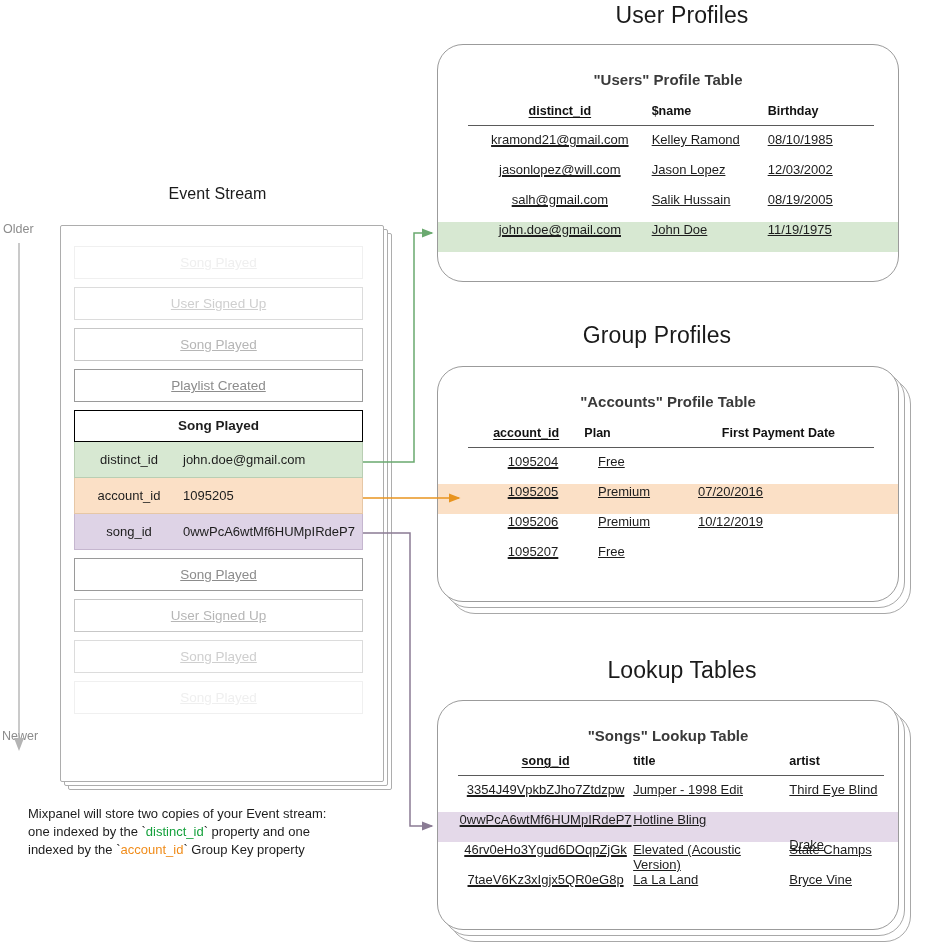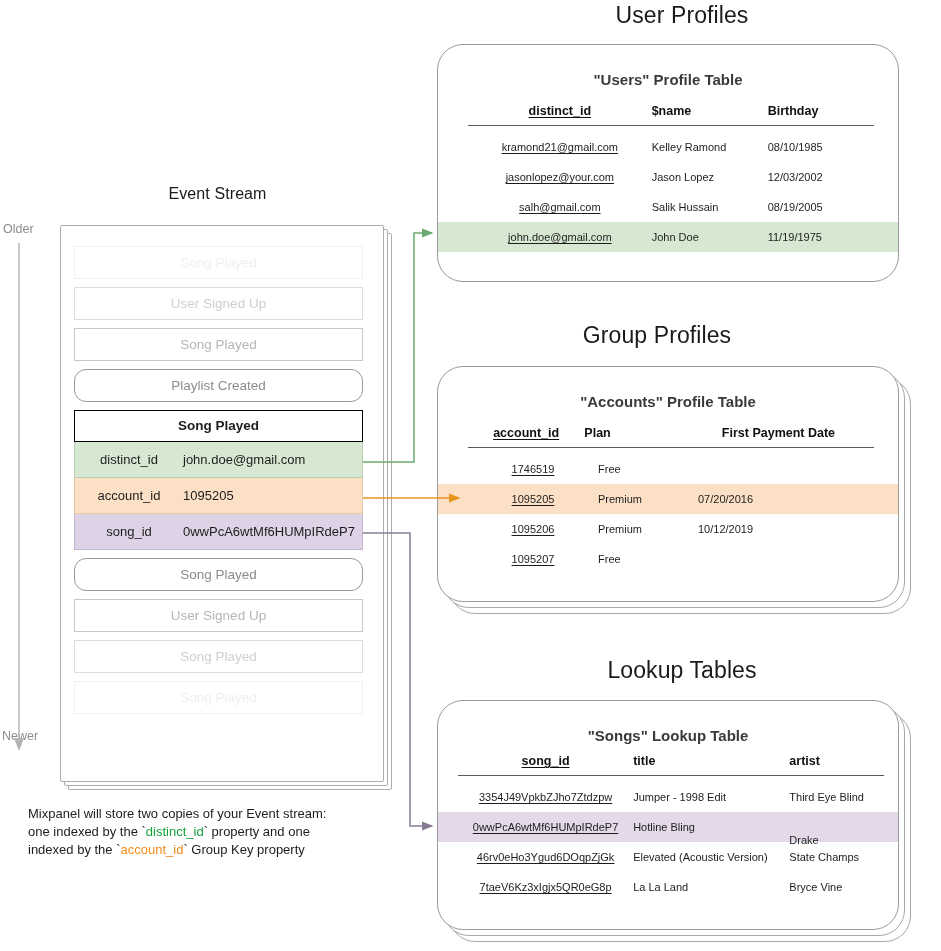--- a/index.html
+++ b/index.html
@@ -74,25 +74,26 @@
   .evt-row {
     box-sizing: border-box;
     height: 33px;
     line-height: 31px;
     text-align: center;
     font-size: 13.5px;
     border: 1px solid #9a9a9a;
     background: #ffffff;
     margin-bottom: 8px;
     color: #4a4a4a;
+    text-decoration: underline;
   }
   .evt-row.fade1 { border-color: #f0f0f0; color: #efefef; }
   .evt-row.fade2 { border-color: #dcdcdc; color: #cfcfcf; }
   .evt-row.fade3 { border-color: #c7c7c7; color: #b6b6b6; }
-  .evt-row.fade4 { border-color: #9a9a9a; color: #8c8c8c; border-radius: 12px; }
+  .evt-row.fade4 { border-color: #9a9a9a; color: #8c8c8c; }
 
   
   .evt-expanded {
     margin-bottom: 8px;
   }
   .evt-expanded .evt-head {
     box-sizing: border-box;
     height: 32px;
     line-height: 30px;
     text-align: center;
@@ -174,25 +175,25 @@
     font-weight: bold;
     color: #111111;
     padding-bottom: 7px;
   }
   .dt-rule {
     height: 1.3px;
     background: #5a5a5a;
   }
   .dt-row {
     display: flex;
-    align-items: center;
-    font-size: 11px;
+    font-size: 13px;
     color: #1d1d1d;
     height: 30px;
     position: relative;
+    text-decoration: underline;
   }
   .dt-row .cell.key {
     text-decoration: underline;
     text-underline-offset: 2px;
   }
   .dt-headrow .cell.key { text-decoration: underline; text-underline-offset: 2px; }
 
   
   .hl-band {
     position: absolute;
@@ -284,21 +285,21 @@
           <span class="cell" style="width:110px;">Birthday</span>
         </div>
         <div class="dt-rule"></div>
 
         <div class="dt-row" style="margin-top:6px;">
           <span class="cell key" style="width:190px; text-align:center;">kramond21@gmail.com</span>
           <span class="cell" style="width:120px;">Kelley Ramond</span>
           <span class="cell" style="width:110px;">08/10/1985</span>
         </div>
         <div class="dt-row">
-          <span class="cell key" style="width:190px; text-align:center;">jasonlopez@your.com</span>
+          <span class="cell key" style="width:190px; text-align:center;">jasonlopez@will.com</span>
           <span class="cell" style="width:120px;">Jason Lopez</span>
           <span class="cell" style="width:110px;">12/03/2002</span>
         </div>
         <div class="dt-row">
           <span class="cell key" style="width:190px; text-align:center;">salh@gmail.com</span>
           <span class="cell" style="width:120px;">Salik Hussain</span>
           <span class="cell" style="width:110px;">08/19/2005</span>
         </div>
         <div class="dt-row">
           <div class="hl-band hl-green" style="left:-30px; width:460px;"></div>
@@ -318,21 +319,21 @@
 
       <div class="dtable" style="margin-left:30px; margin-right:24px;">
         <div class="dt-headrow">
           <span class="cell key" style="width:130px; text-align:center;">account_id</span>
           <span class="cell" style="width:100px;">Plan</span>
           <span class="cell" style="width:170px;padding-left:48px;">First Payment Date</span>
         </div>
         <div class="dt-rule"></div>
 
         <div class="dt-row" style="margin-top:6px;">
-          <span class="cell key" style="width:130px; text-align:center;">1746519</span>
+          <span class="cell key" style="width:130px; text-align:center;">1095204</span>
           <span class="cell" style="width:100px;">Free</span>
           <span class="cell" style="width:170px;"></span>
         </div>
         <div class="dt-row">
           <div class="hl-band hl-orange" style="left:-30px; width:460px;"></div>
           <span class="cell key" style="width:130px; text-align:center;">1095205</span>
           <span class="cell" style="width:100px;">Premium</span>
           <span class="cell" style="width:170px;">07/20/2016</span>
         </div>
         <div class="dt-row">

